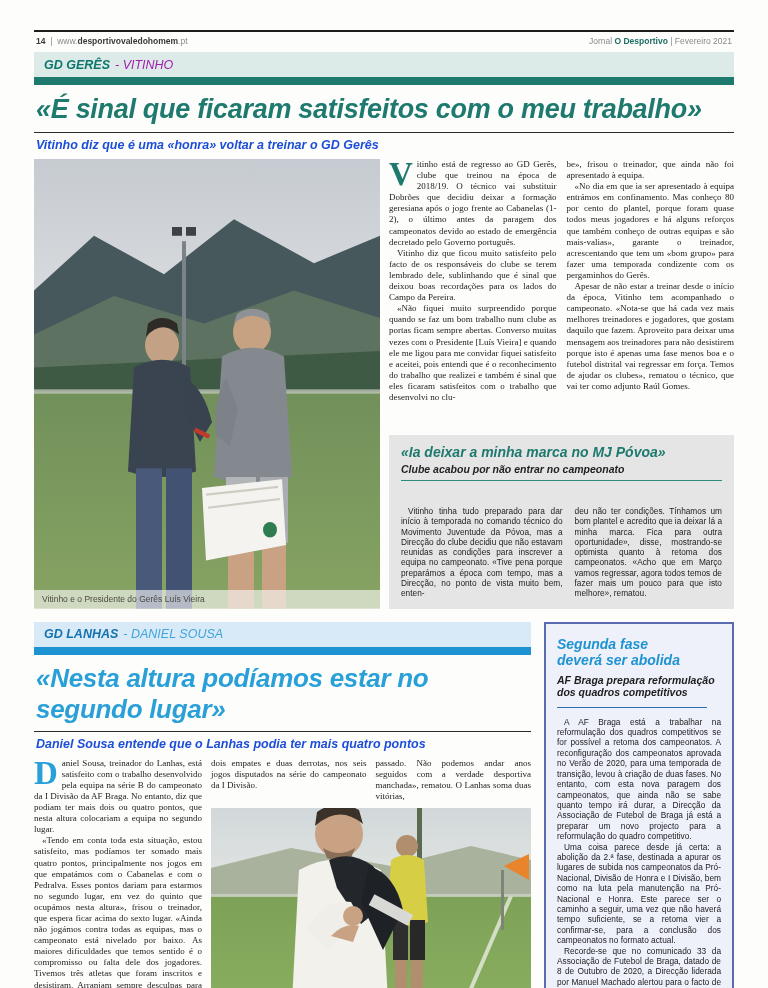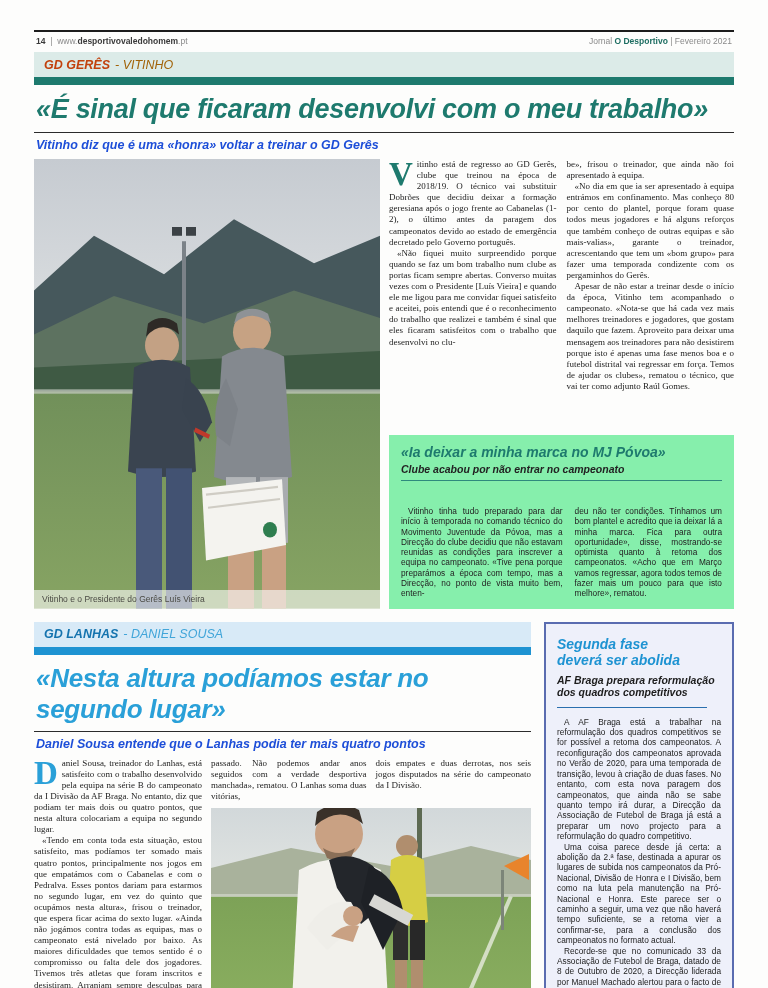--- a/index.html
+++ b/index.html
@@ -13,22 +13,22 @@
               font-family:"Liberation Sans", sans-serif; font-size:8.5px; color:#8a8a8a;
               padding:4px 2px 6px 2px; }
   .masthead b { color:#3a3a3a; font-weight:bold; }
   .masthead .brand { color:#1e6e62;margin-top:16px; }
 
   
   .kicker { display:flex; align-items:center; height:25px; padding-left:10px;
             font-family:"Liberation Sans", sans-serif; font-style:italic; font-size:12.5px; }
   .kicker .k-bold { font-weight:bold; margin-right:5px; }
   .kicker-teal { background:#dcebe8; }
-  .kicker-teal .k-bold { color:#c2410c; }
-  .kicker-teal .k-light { color:#a16207; }
+  .kicker-teal .k-bold { color:#0f766e; }
+  .kicker-teal .k-light { color:#a21caf; }
   .kicker-blue { background:#d8eaf7; }
   .kicker-blue .k-bold { color:#1473ae; }
   .kicker-blue .k-light { color:#41a5d9; }
   .bar { height:8px; }
   .bar-teal { background:#1e7a6e; }
   .bar-blue { background:#1e93d2; }
 
   .headline { font-family:"Liberation Sans", sans-serif; font-weight:bold; font-style:italic;
               letter-spacing:-0.3px; }
   .headline1 { color:#1e7a6e; font-size:27px; margin:9px 0 7px 2px; }
@@ -49,21 +49,21 @@
   .cols2 { display:flex; gap:10px; height:267px; overflow:hidden; }
   .col { flex:1; }
   .bodytext p { font-size:9px; line-height:11.1px; text-align:justify; }
   .bodytext p.ind { text-indent:8px; }
   .dropcap { float:left; font-weight:bold; font-size:33px; line-height:26px;
              padding:2px 4px 0 0; }
   .dc-teal { color:#1e7a6e; }
   .dc-blue { color:#2aa0d8; }
 
   
-  .inset { background:#86efac; margin-top:9px; padding:9px 12px 10px 12px; flex:1; }
+  .inset { background:#e5e5e5; margin-top:9px; padding:9px 12px 10px 12px; flex:1; }
   .inset-title { font-family:"Liberation Sans", sans-serif; font-weight:bold; font-style:italic;
                  font-size:14px; color:#1e7a6e; }
   .inset-sub { font-family:"Liberation Sans", sans-serif; font-weight:bold; font-style:italic;
                font-size:10.5px; color:#222; margin:3px 0 5px 0; }
   .inset-rule { border-top:1.5px solid #2e8a7d; margin-bottom:7px; }
   .inset-cols { display:flex; gap:12px; }
   .inset-cols p { font-family:"Liberation Sans", sans-serif; font-size:8.3px; line-height:10.3px;
                   text-align:justify;margin-top:18px; }
   .inset-cols .ind { text-indent:7px; }
 
@@ -106,21 +106,21 @@
       <span>|</span>
       <span>Fevereiro 2021</span>
     </span>
   </div>
 
   <div class="kicker kicker-teal">
     <span class="k-bold">GD GERÊS</span>
     <span class="k-light">- VITINHO</span>
   </div>
   <div class="bar bar-teal"></div>
-  <h1 class="headline headline1">«É sinal que ficaram desenvolvi com o meu trabalho»</h1>
+  <h1 class="headline headline1">«É sinal que ficaram satisfeitos com o meu trabalho»</h1>
   <div class="thin-rule"></div>
   <h2 class="subhead">Vitinho diz que é uma «honra» voltar a treinar o GD Gerês</h2>
 
   <div class="art1-row">
     <figure class="photo1-fig">
       <svg viewBox="0 0 346 410" preserveAspectRatio="none">
         <defs>
           <linearGradient id="sky1" x1="0" y1="0" x2="0" y2="1">
             <stop offset="0" stop-color="#c6cbd1"></stop>
               <stop offset="1" stop-color="#e0e3e4"></stop>
@@ -162,20 +162,21 @@
         <path d="M174,318 L246,310" stroke="#cfccc4" stroke-width="2"></path>
         <circle cx="236" cy="338" r="7" fill="#2e7d4f"></circle>
       </svg>
       <figcaption class="photo-caption">Vitinho e o Presidente do Gerês Luís Vieira</figcaption>
     </figure>
 
     <div class="art1-right">
       <div class="cols2 bodytext">
         <div class="col">
           <p><span class="dropcap dc-teal">V</span><span>itinho está de regresso ao GD Gerês, clube que treinou na época de 2018/19. O técnico vai substituir Dobrões que decidiu deixar a formação geresiana após o jogo frente ao Cabanelas (1-2), o último antes da paragem dos campeonatos devido ao estado de emergência decretado pelo Governo português.</span></p>
+          <p class="ind">Vitinho diz que ficou muito satisfeito pelo facto de os responsáveis do clube se terem lembrado dele, sublinhando que é sinal que deixou boas recordações para os lados do Campo da Pereira.</p>
           <p class="ind">«Não fiquei muito surpreendido porque quando se faz um bom trabalho num clube as portas ficam sempre abertas. Converso muitas vezes com o Presidente [Luís Vieira] e quando ele me ligou para me convidar fiquei satisfeito e aceitei, pois entendi que é o reconhecimento do trabalho que realizei e também é sinal que eles ficaram satisfeitos com o trabalho que desenvolvi no clu-</p>
         </div>
         <div class="col">
           <p>be», frisou o treinador, que ainda não foi apresentado à equipa.</p>
           <p class="ind">«No dia em que ia ser apresentado à equipa entrámos em confinamento. Mas conheço 80 por cento do plantel, porque foram quase todos meus jogadores e há alguns reforços que também conheço de outras equipas e são mais-valias», garante o treinador, acrescentando que tem um «bom grupo» para fazer uma temporada condizente com os pergaminhos do Gerês.</p>
           <p class="ind">Apesar de não estar a treinar desde o início da época, Vitinho tem acompanhado o campeonato. «Nota-se que há cada vez mais melhores treinadores e jogadores, que gostam daquilo que fazem. Aproveito para deixar uma mensagem aos treinadores para não desistirem porque isto é apenas uma fase menos boa e o futebol distrital vai regressar em força. Temos de ajudar os clubes», rematou o técnico, que vai ter como adjunto Raúl Gomes.</p>
         </div>
       </div>
 
       <div class="inset">
@@ -201,22 +202,22 @@
       <div class="thin-rule"></div>
       <h2 class="subhead">Daniel Sousa entende que o Lanhas podia ter mais quatro pontos</h2>
 
       <div class="art2-body bodytext">
         <div class="art2-c1">
           <p><span class="dropcap dc-blue">D</span><span>aniel Sousa, treinador do Lanhas, está satisfeito com o trabalho desenvolvido pela equipa na série B do campeonato da I Divisão da AF Braga. No entanto, diz que podiam ter mais dois ou quatro pontos, que nesta altura colocariam a equipa no segundo lugar.</span></p>
           <p class="ind">«Tendo em conta toda esta situação, estou satisfeito, mas podíamos ter somado mais quatro pontos, principalmente nos jogos em que empatámos com o Cabanelas e com o Pedralva. Esses pontos dariam para estarmos no segundo lugar, em vez do quinto que ocupámos nesta altura», frisou o treinador, que espera ficar acima do sexto lugar. «Ainda não jogámos contra todas as equipas, mas o campeonato está nivelado por baixo. As maiores dificuldades que temos sentido é o compromisso ou falta dele dos jogadores. Tivemos três atletas que foram inscritos e desistiram. Arranjam sempre desculpas para não treinar», lamentou Daniel Sousa, mostrando-se pessimista quanto à retoma dos campeonatos. «Com estes números de casos diários vai ser difícil recomeçar, mas sou da opinião que o campeonato deve terminar para não acontecer como no ano</p>
         </div>
         <div class="art2-mid">
           <div class="art2-minicols">
+            <p class="col">dois empates e duas derrotas, nos seis jogos disputados na série do campeonato da I Divisão.</p>
             <p class="col">passado. Não podemos andar anos seguidos com a verdade desportiva manchada», rematou. O Lanhas soma duas vitórias,</p>
-            <p class="col">dois empates e duas derrotas, nos seis jogos disputados na série do campeonato da I Divisão.</p>
           </div>
           <figure class="photo2-fig">
             <svg viewBox="0 0 320 250" preserveAspectRatio="none">
               <defs>
                 <linearGradient id="sky2" x1="0" y1="0" x2="0" y2="1">
                   <stop offset="0" stop-color="#d2d8da"></stop>
                     <stop offset="1" stop-color="#e3e6e3"></stop>
                 </linearGradient>
                 <linearGradient id="grass2" x1="0" y1="0" x2="0" y2="1">
                   <stop offset="0" stop-color="#7da257"></stop>

